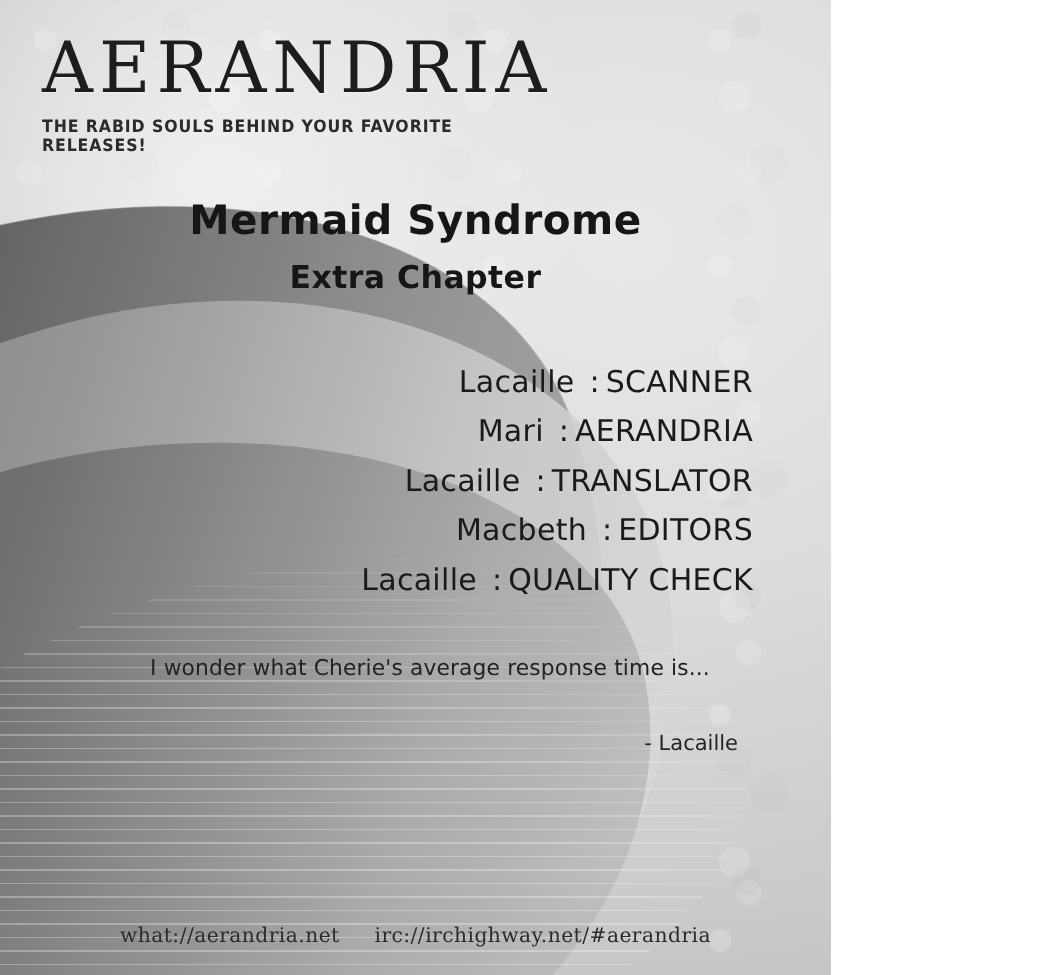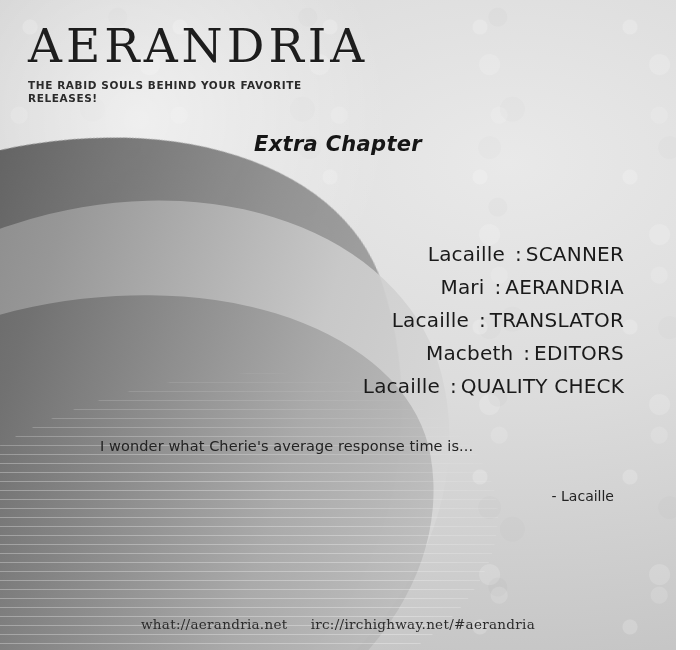--- a/index.html
+++ b/index.html
@@ -9,21 +9,21 @@
   body {
     width: 700px;
     height: 650px;
     font-family: "Liberation Sans", sans-serif;
     background: #ffffff;
     overflow: hidden;
   }
 
   #page {
     position: relative;
-    width: 676px;
+    width: 554px;
     height: 650px;
     overflow: hidden;
     background:
       radial-gradient(ellipse 120% 80% at 75% 25%, #e9e9e9 0%, #dcdcdc 45%, #cfcfcf 75%, #c4c4c4 100%);
   }
 
   
   #texture {
     position: absolute;
     inset: 0;
@@ -155,26 +155,26 @@
 
   #series-title {
     font-family: "DejaVu Sans", sans-serif;
     font-size: 27px;
     font-weight: 700;
     color: #161616;
     letter-spacing: .3px;
   }
 
   #chapter-title {
+    margin-top: 10px;
     font-family: "DejaVu Sans", sans-serif;
     font-size: 21px;
     font-weight: 700;
     color: #161616;
     letter-spacing: .3px;
-    font-style: italic;
   }
 
   #credits {
     position: absolute;
     top: 240px;
     right: 52px;
     display: flex;
     flex-direction: column;
     gap: 4px;
   }
@@ -249,20 +249,21 @@
   <div id="striations"></div>
 
   <div id="content">
 
     <div id="logo-block">
       <div id="logo-title">AERANDRIA</div>
       <div id="logo-tagline">THE RABID SOULS BEHIND YOUR FAVORITE RELEASES!</div>
     </div>
 
     <div id="series-block">
+      <div id="series-title">Mermaid Syndrome</div>
       <div id="chapter-title">Extra Chapter</div>
     </div>
 
     <div id="credits">
 
       <div class="credit-row">
         <span class="credit-name">Lacaille</span>
         <span class="credit-sep">:</span>
         <span class="credit-role">SCANNER</span>
       </div>

